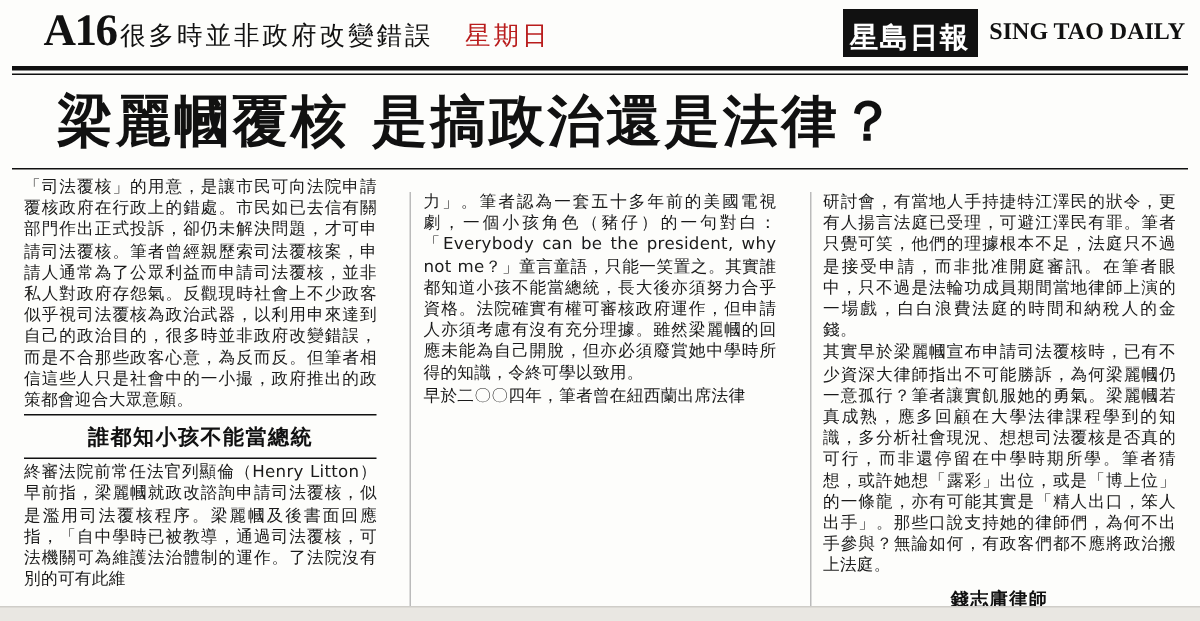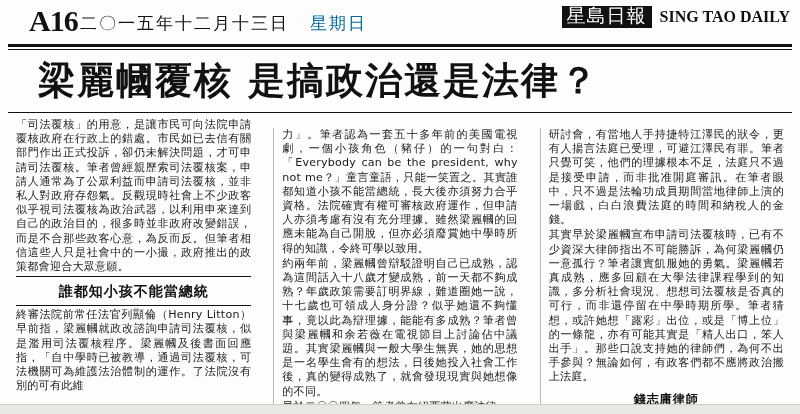--- a/index.html
+++ b/index.html
@@ -47,39 +47,39 @@
     color: #111;
     white-space: nowrap;
   }
   .weekday {
     position: absolute;
     left: 310px;
     top: 12px;
     font-family: "DejaVu Sans", sans-serif;
     font-size: 17px;
     letter-spacing: 2px;
-    color: #0369a1;
+    color: #b91c1c;
     white-space: nowrap;
   }
   .brand {
     position: absolute;
     right: 10px;
     top: 6px;
     display: flex;
     align-items: center;
     gap: 8px;
   }
   .brand-cn {
     background: #111;
     color: #fff;
     font-family: "DejaVu Sans", sans-serif;
-    font-weight: normal;
+    font-weight: bold;
     font-size: 19px;
     letter-spacing: 1px;
-    padding: 0 5px 3px 5px;
+    padding: 10px 5px 3px 5px;
     line-height: 1;
   }
   .brand-en {
     font-family: "Liberation Serif", "DejaVu Serif", serif;
     font-weight: bold;
     font-size: 16px;
     letter-spacing: 0px;
     color: #111;
     white-space: nowrap;
   }
@@ -197,21 +197,21 @@
     border-top: 1px solid #cfcdc8;
   }
 </style>
 </head>
 <body>
 
 <div id="page">
 
   <div class="masthead">
     <div class="page-number">A16</div>
-    <div class="issue-date">二〇一五年十二月十三日</div>
+    <div class="issue-date">很多時並非政府改變錯誤</div>
     <div class="weekday">星期日</div>
     <div class="brand">
       <span class="brand-cn">星島日報</span>
       <span class="brand-en">SING TAO DAILY</span>
     </div>
   </div>
   <div class="rule-thick"></div>
   <div class="rule-thin"></div>
 
   <div class="headline">梁麗幗覆核  是搞政治還是法律？</div>
@@ -222,21 +222,20 @@
     <div class="col">
       <p class="para">「司法覆核」的用意，是讓市民可向法院申請覆核政府在行政上的錯處。市民如已去信有關部門作出正式投訴，卻仍未解決問題，才可申請司法覆核。筆者曾經親歷索司法覆核案，申請人通常為了公眾利益而申請司法覆核，並非私人對政府存怨氣。反觀現時社會上不少政客似乎視司法覆核為政治武器，以利用申來達到自己的政治目的，很多時並非政府改變錯誤，而是不合那些政客心意，為反而反。但筆者相信這些人只是社會中的一小撮，政府推出的政策都會迎合大眾意願。</p>
       <div class="subhead-rule-top"></div>
       <div class="subhead">誰都知小孩不能當總統</div>
       <div class="subhead-rule-bottom"></div>
       <p class="para">終審法院前常任法官列顯倫（Henry Litton）早前指，梁麗幗就政改諮詢申請司法覆核，似是濫用司法覆核程序。梁麗幗及後書面回應指，「自中學時已被教導，通過司法覆核，可法機關可為維護法治體制的運作。了法院沒有別的可有此維</p>
     </div>
 
     <div class="col">
       <p class="para">力」。筆者認為一套五十多年前的美國電視劇，一個小孩角色（豬仔）的一句對白：「Everybody can be the president, why not me？」童言童語，只能一笑置之。其實誰都知道小孩不能當總統，長大後亦須努力合乎資格。法院確實有權可審核政府運作，但申請人亦須考慮有沒有充分理據。雖然梁麗幗的回應未能為自己開脫，但亦必須廢賞她中學時所得的知識，令終可學以致用。</p>
-      <p class="para">約兩年前，梁麗幗曾辯駁證明自己已成熟，認為這間話入十八歲才變成熟，前一天都不夠成熟？年歲政策需要訂明界線，難道圈她一說，十七歲也可領成人身分證？似乎她還不夠懂事，竟以此為辯理據，能能有多成熟？筆者曾與梁麗幗和余若薇在電視節目上討論佔中議題。其實梁麗幗與一般大學生無異，她的思想是一名學生會有的想法，日後她投入社會工作後，真的變得成熟了，就會發現現實與她想像的不同。</p>
       <p class="para">早於二〇〇四年，筆者曾在紐西蘭出席法律</p>
     </div>
 
     <div class="col">
       <p class="para">研討會，有當地人手持捷特江澤民的狀令，更有人揚言法庭已受理，可避江澤民有罪。筆者只覺可笑，他們的理據根本不足，法庭只不過是接受申請，而非批准開庭審訊。在筆者眼中，只不過是法輪功成員期間當地律師上演的一場戲，白白浪費法庭的時間和納稅人的金錢。</p>
       <p class="para">其實早於梁麗幗宣布申請司法覆核時，已有不少資深大律師指出不可能勝訴，為何梁麗幗仍一意孤行？筆者讓實飢服她的勇氣。梁麗幗若真成熟，應多回顧在大學法律課程學到的知識，多分析社會現況、想想司法覆核是否真的可行，而非還停留在中學時期所學。筆者猜想，或許她想「露彩」出位，或是「博上位」的一條龍，亦有可能其實是「精人出口，笨人出手」。那些口說支持她的律師們，為何不出手參與？無論如何，有政客們都不應將政治搬上法庭。</p>
       <div class="byline">錢志庸律師</div>
       <div class="byline-sub">（中美法學交流基金會 執行委員）</div>
     </div>
 

